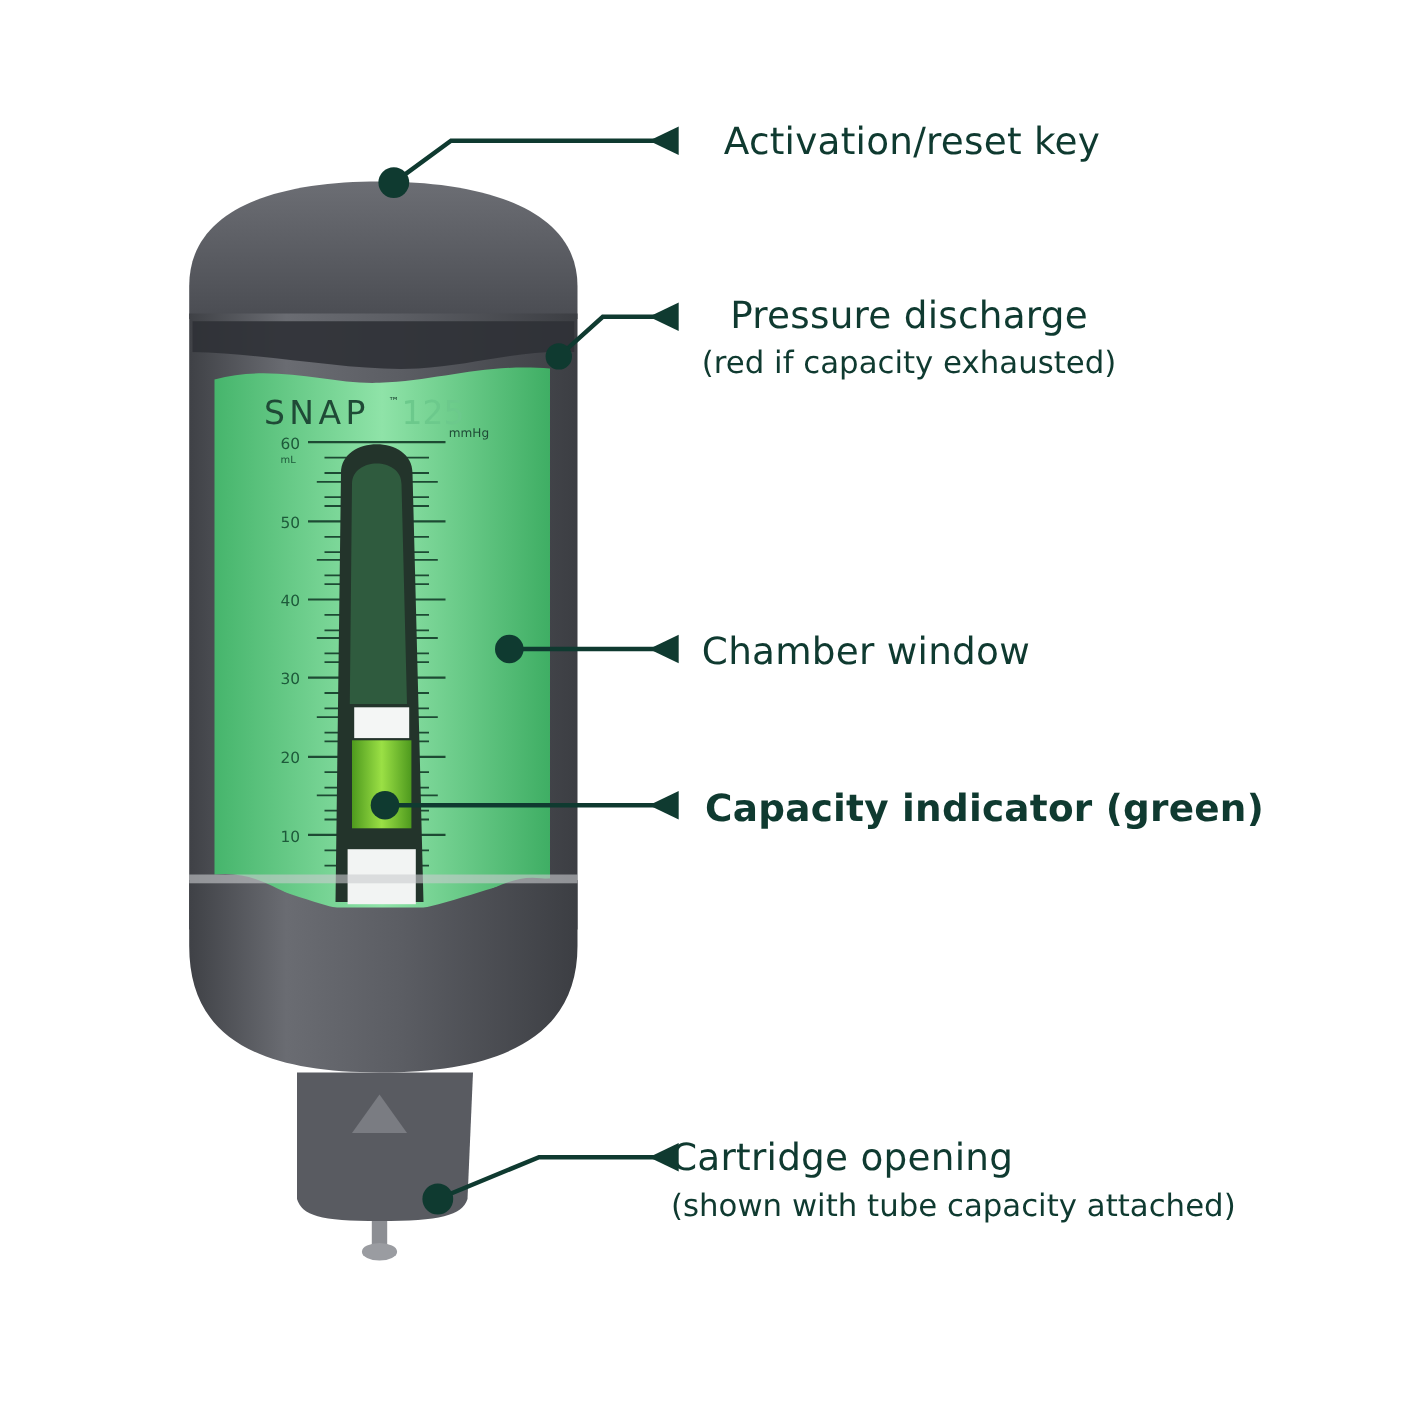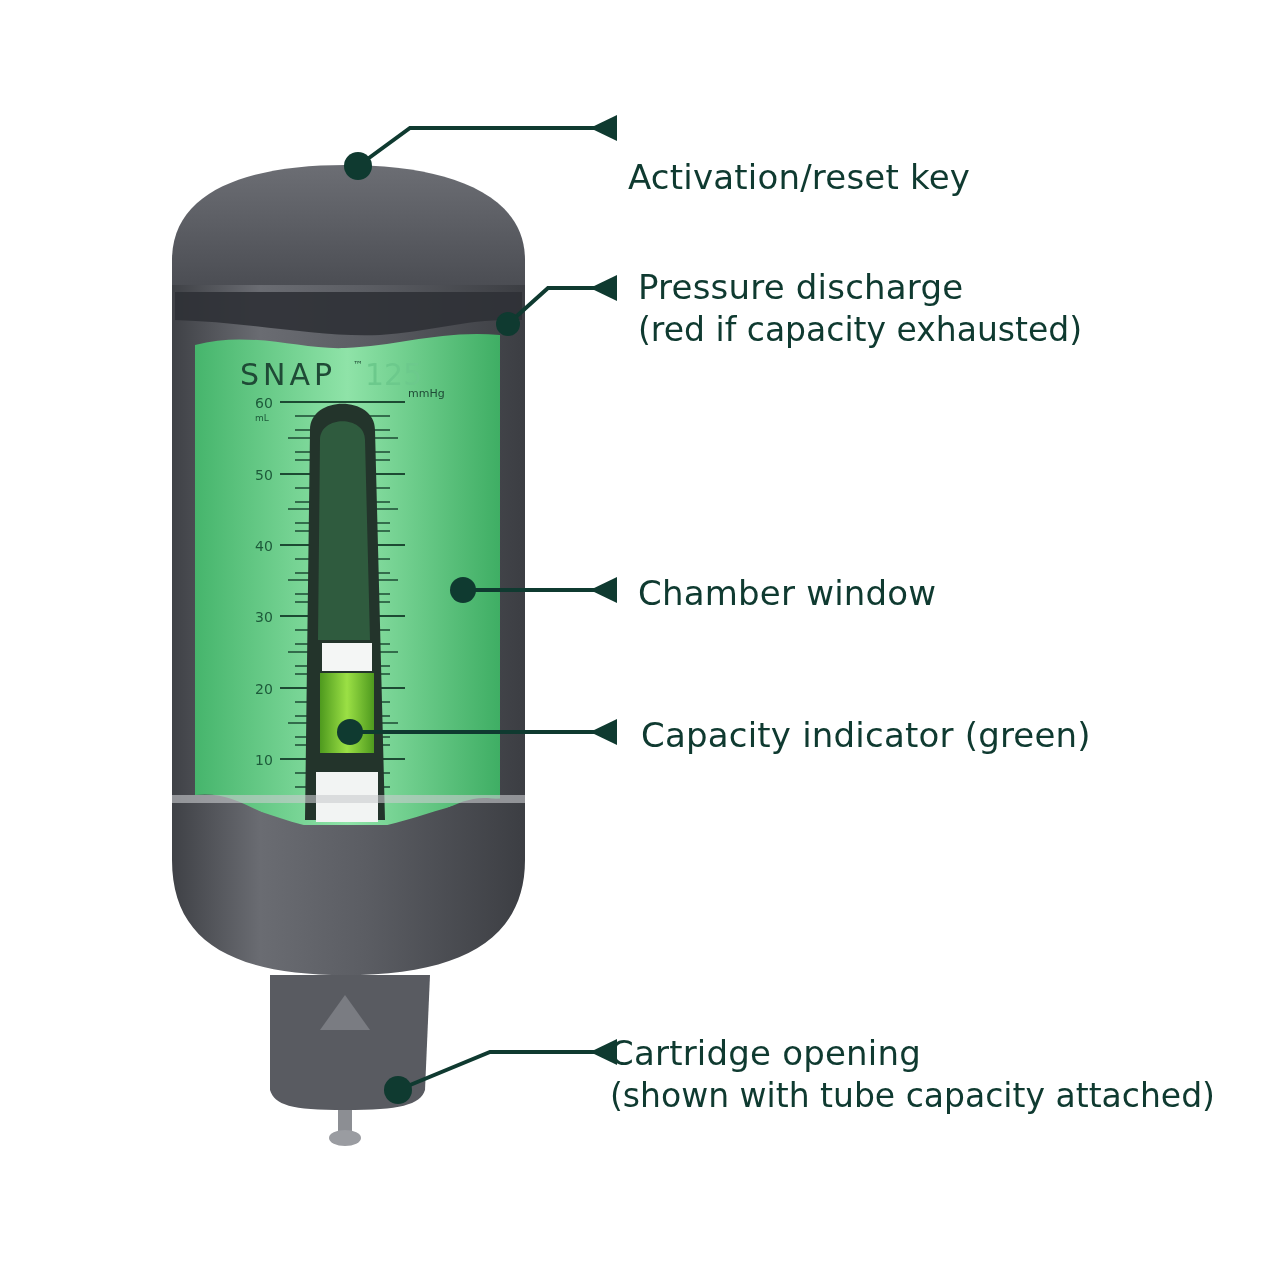--- a/index.html
+++ b/index.html
@@ -1,20 +1,20 @@
 <!DOCTYPE html>
 <html><head>
 <meta charset="utf-8">
 <style>
   html, body { margin:0; padding:0; background:#ffffff; }
   body { width:1280px; height:1280px; position:relative; overflow:hidden; font-family:"DejaVu Sans", sans-serif; }
   #stage { position:absolute; left:0; top:0; width:1280px; height:1280px; }
   .label { position:absolute; color:#0f3a30; font-family:"DejaVu Sans", sans-serif; white-space:nowrap; }
   .label .main { font-size:34px; line-height:50px; letter-spacing:0.2px; }
-  .label .sub { font-size:33px; line-height:36px; }
+  .label .sub { font-size:28px; line-height:36px; }
   .scale-num { font-family:"DejaVu Sans", sans-serif; font-size:14px; fill:#1d5a3a; }
 </style>
 </head>
 <body>
 
 <div id="stage">
 
   <svg width="1280" height="1280" viewBox="0 0 1280 1280" style="position:absolute;left:0;top:0">
     <defs>
       <linearGradient id="bodyGrad" x1="0" x2="1" y1="0" y2="0">
@@ -141,34 +141,34 @@
       <polygon points="590,288 617,275 617,301"></polygon>
       <circle cx="463" cy="590" r="13"></circle>
       <polygon points="590,590 617,577 617,603"></polygon>
       <circle cx="350" cy="732" r="13"></circle>
       <polygon points="590,732 617,719 617,745"></polygon>
       <circle cx="398" cy="1090" r="14"></circle>
       <polygon points="590,1052 617,1039 617,1065"></polygon>
     </g>
   </svg>
 
-  <div class="label" style="left:628px; top:104px;margin-top:48px;">
+  <div class="label" style="left:658px; top:104px;">
     <div class="main">Activation/reset key</div>
   </div>
 
-  <div class="label" style="left:638px; top:262px;">
+  <div class="label" style="left:638px; top:262px;text-align:center;">
     <div class="main">Pressure discharge</div>
     <div class="sub">(red if capacity exhausted)</div>
   </div>
 
   <div class="label" style="left:638px; top:568px;">
     <div class="main">Chamber window</div>
   </div>
 
-  <div class="label" style="left:641px; top:710px;">
+  <div class="label" style="left:641px; top:710px;font-weight:bold;">
     <div class="main">Capacity indicator (green)</div>
   </div>
 
   <div class="label" style="left:610px; top:1028px;">
     <div class="main">Cartridge opening</div>
     <div class="sub">(shown with tube capacity attached)</div>
   </div>
 
 </div>
 

